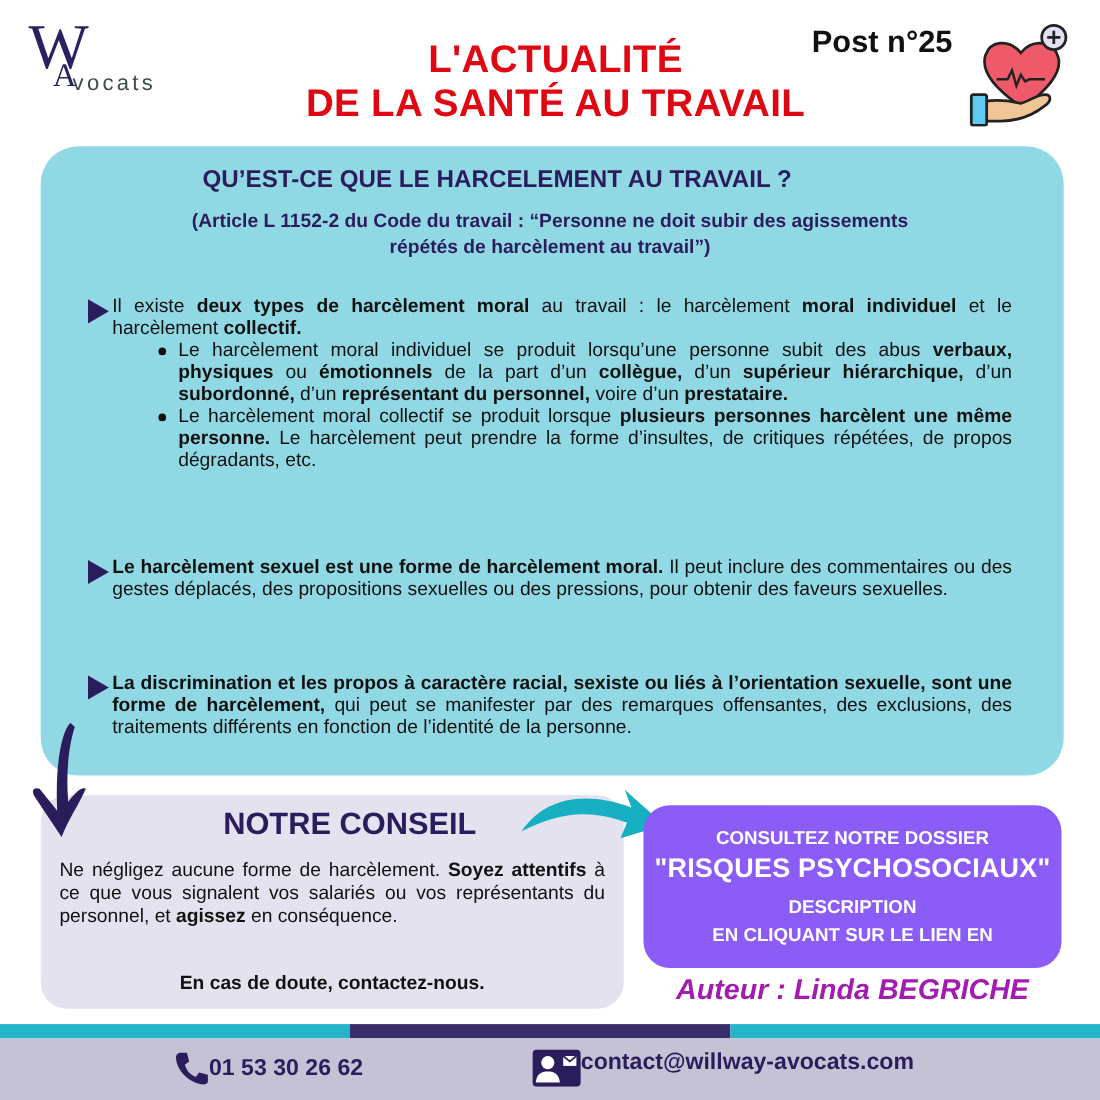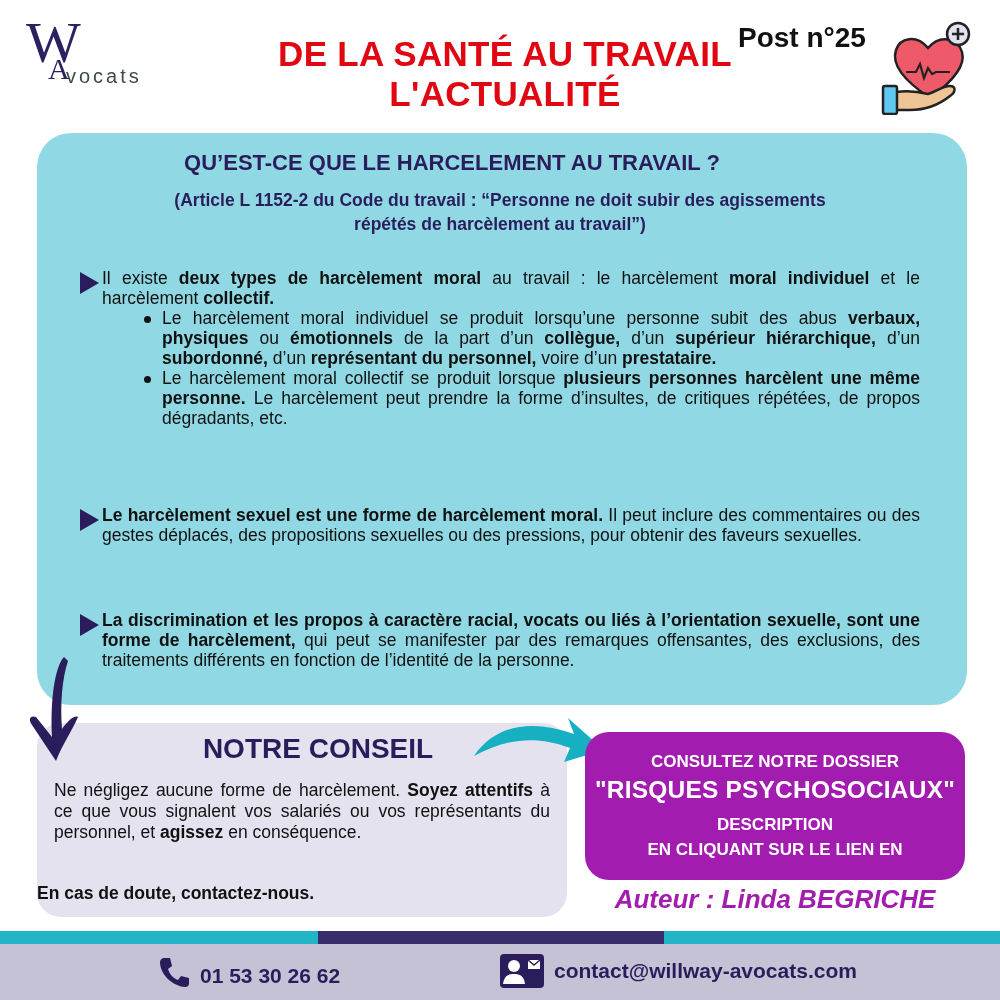--- a/index.html
+++ b/index.html
@@ -28,56 +28,56 @@
   .bullet .txt { margin-left: 22px; font-size: 17.5px; line-height: 20px; text-align: justify; color: #111; }
   .bullet b { font-weight: 700; }
   .sublist { margin-left: 62px; margin-top: 0; list-style: none; }
   .sublist li { position: relative; padding-left: 20px; font-size: 17.5px; line-height: 20px; text-align: justify; color: #111; }
   .sublist li::before { content: ""; position: absolute; left: 2px; top: 8px; width: 7px; height: 7px; border-radius: 50%; background: #111; }
 
   
   .advice-box { position: absolute; left: 37px; top: 723px; width: 530px; height: 194px; background: #e4e2ee; border-radius: 24px; }
   .advice-title { position: absolute; left: 37px; top: 733px; width: 530px; text-align: center; font-weight: 700; font-size: 28px; color: #2b1d5c; padding-left: 32px; }
   .advice-text { position: absolute; left: 54px; top: 780px; width: 496px; font-size: 17.5px; line-height: 21px; text-align: justify; color: #111; }
-  .advice-cta { position: absolute; left: 37px; top: 883px; width: 530px; font-weight: 700; font-size: 17.5px; color: #111; }
+  .advice-cta { position: absolute; left: 37px; top: 883px; width: 530px; text-align: center; font-weight: 700; font-size: 17.5px; color: #111; }
 
   .down-arrow { position: absolute; left: 22px; top: 655px; width: 60px; height: 110px; }
   .curve-arrow { position: absolute; left: 470px; top: 712px; width: 140px; height: 60px; }
 
   
-  .dossier-box { position: absolute; left: 585px; top: 732px; width: 380px; height: 148px; background: #a21caf; border-radius: 24px; color: #fff; text-align: center; cursor: pointer; }
+  .dossier-box { position: absolute; left: 585px; top: 732px; width: 380px; height: 148px; background: #8b5cf6; border-radius: 24px; color: #fff; text-align: center; cursor: pointer; }
   .dossier-box .l1 { position: absolute; left: 0; top: 20px; width: 100%; font-weight: 700; font-size: 17px; }
   .dossier-box .l2 { position: absolute; left: 0; top: 44px; width: 100%; font-weight: 700; font-size: 24.5px; letter-spacing: 0.2px; }
   .dossier-box .l3 { position: absolute; left: 0; top: 80px; width: 100%; font-weight: 700; font-size: 17px; line-height: 25px; }
 
   .author { position: absolute; left: 585px; top: 884px; width: 380px; text-align: center; font-weight: 700; font-style: italic; font-size: 26px; color: #a21caf; }
 
   
   .stripe { position: absolute; top: 931px; height: 13px; }
   .stripe.s1 { left: 0; width: 318px; background: #22b5c8; }
   .stripe.s2 { left: 318px; width: 346px; background: #3a2d6b; }
   .stripe.s3 { left: 664px; width: 336px; background: #22b5c8; }
   .footer { position: absolute; left: 0; top: 944px; width: 1000px; height: 56px; background: #c5c2d6; }
-  .phone { position: absolute; left: 158px; top: 954px; height: 34px; display: flex; align-items: flex-end; gap: 10px; }
+  .phone { position: absolute; left: 158px; top: 954px; height: 34px; display: flex; align-items: center; }
   .phone .num { font-weight: 700; font-size: 21px; color: #2b1d5c; }
-  .email { position: absolute; left: 500px; top: 954px; height: 34px; display: flex; align-items: center; gap: 10px; }
+  .email { position: absolute; left: 484px; top: 954px; height: 34px; display: flex; align-items: flex-start; }
   .email .addr { font-weight: 700; font-size: 21px; color: #2b1d5c; }
 </style>
 </head>
 <body>
 
 <div class="logo">
   <span class="w-big">W</span>
   <span class="a-big">A</span>
   <span class="avocats">vocats</span>
 </div>
 
 <div class="title">
+  <div>L'ACTUALITÉ</div>
   <div>DE LA SANTÉ AU TRAVAIL</div>
-  <div>L'ACTUALITÉ</div>
 </div>
 
 <div class="post-num">Post n°25</div>
 
 <svg class="health-icon" viewBox="0 0 100 95">
   <path d="M50 78 C20 58 12 42 16 30 C20 18 36 14 48 28 C60 14 78 18 82 32 C86 46 72 62 50 78 Z" fill="#ef5a6a" stroke="#222" stroke-width="2.5"></path>
   <polyline points="26,52 36,52 40,44 44,58 48,48 52,54 56,52 70,52" fill="none" stroke="#222" stroke-width="2.2"></polyline>
   <circle cx="78" cy="14" r="11" fill="#e0e3ef" stroke="#222" stroke-width="2.5"></circle>
   <line x1="78" y1="8" x2="78" y2="20" stroke="#222" stroke-width="2.5"></line>
   <line x1="72" y1="14" x2="84" y2="14" stroke="#222" stroke-width="2.5"></line>
@@ -98,21 +98,21 @@
   </ul>
 </div>
 
 <div class="bullet" style="top:505px;">
   <span class="tri"></span>
   <div class="txt"><b>Le harcèlement sexuel est une forme de harcèlement moral.</b><span> Il peut inclure des commentaires ou des gestes déplacés, des propositions sexuelles ou des pressions, pour obtenir des faveurs sexuelles.</span></div>
 </div>
 
 <div class="bullet" style="top:610px;">
   <span class="tri"></span>
-  <div class="txt"><b>La discrimination et les propos à caractère racial, vocats ou liés à l’orientation sexuelle, sont une forme de harcèlement,</b><span> qui peut se manifester par des remarques offensantes, des exclusions, des traitements différents en fonction de l’identité de la personne.</span></div>
+  <div class="txt"><b>La discrimination et les propos à caractère racial, sexiste ou liés à l’orientation sexuelle, sont une forme de harcèlement,</b><span> qui peut se manifester par des remarques offensantes, des exclusions, des traitements différents en fonction de l’identité de la personne.</span></div>
 </div>
 
 <div class="advice-box"></div>
 <svg class="down-arrow" viewBox="0 0 60 110">
   <path d="M42 2 C34 10 28 40 30 82 L14 62 C8 60 6 64 10 70 L34 106 C40 90 50 76 56 62 C52 60 46 66 40 74 C38 50 40 24 46 6 Z" fill="#2b1d5c"></path>
 </svg>
 <div class="advice-title">NOTRE CONSEIL</div>
 <div class="advice-text"><span>Ne négligez aucune forme de harcèlement. </span><b>Soyez attentifs</b><span> à ce que vous signalent vos salariés ou vos représentants du personnel, et </span><b>agissez</b><span> en conséquence.</span></div>
 <div class="advice-cta">En cas de doute, contactez-nous.</div>
 

